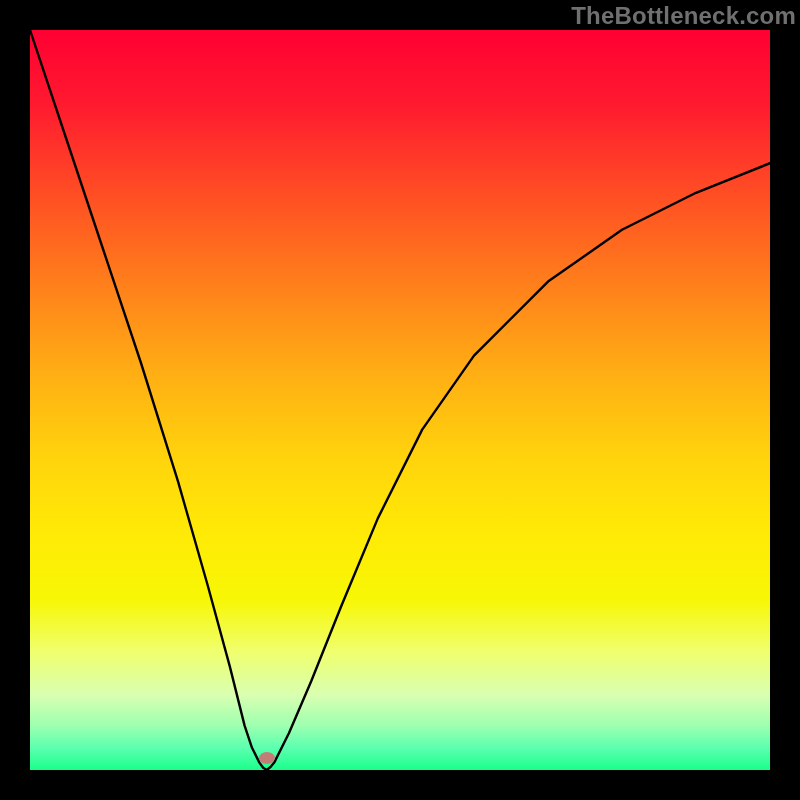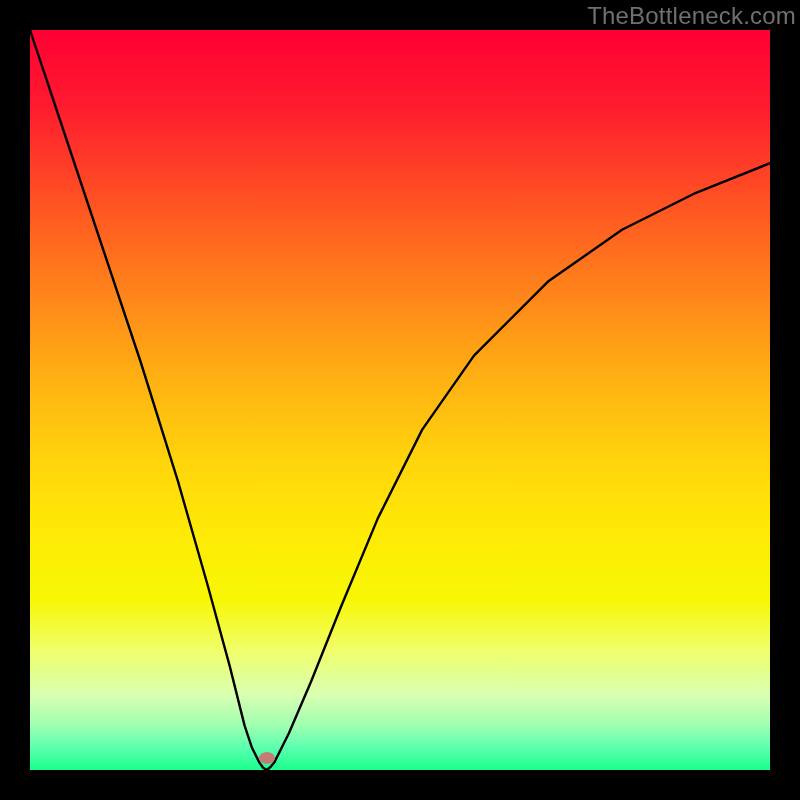--- a/index.html
+++ b/index.html
@@ -37,21 +37,21 @@
     top: 0;
     width: 740px;
     height: 740px;
   }
   .watermark {
     position: absolute;
     right: 4px;
     top: 2px;
     font-family: Arial, Helvetica, sans-serif;
     font-size: 24px;
-    font-weight: normal;
+    font-weight: bold;
     color: #707070;
     letter-spacing: 0.2px;
     user-select: none;
   }
   .marker {
     position: absolute;
     width: 16px;
     height: 12px;
     border-radius: 50%;
     background: #c47d76;

